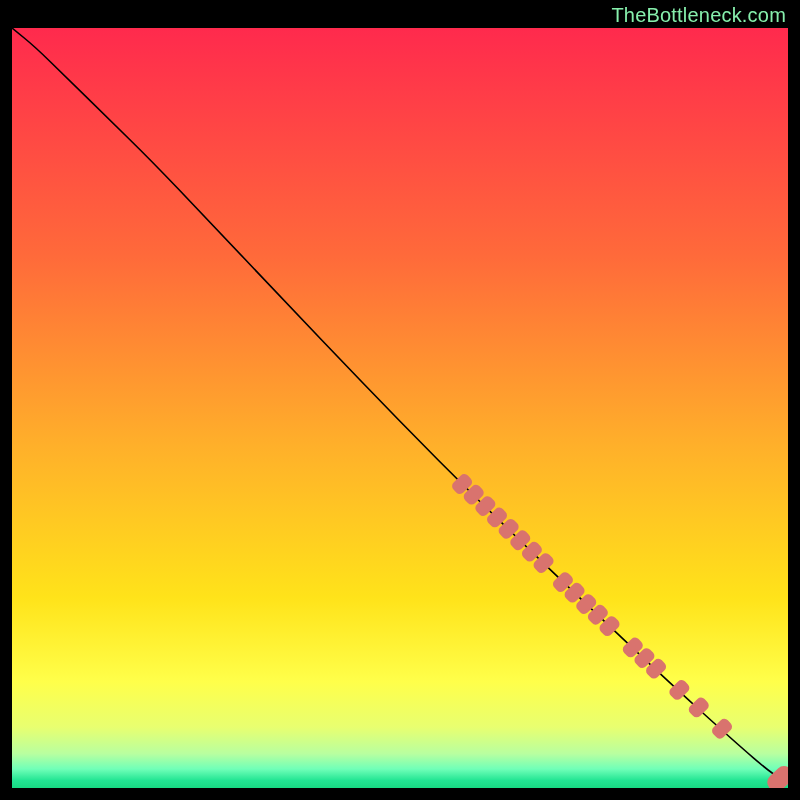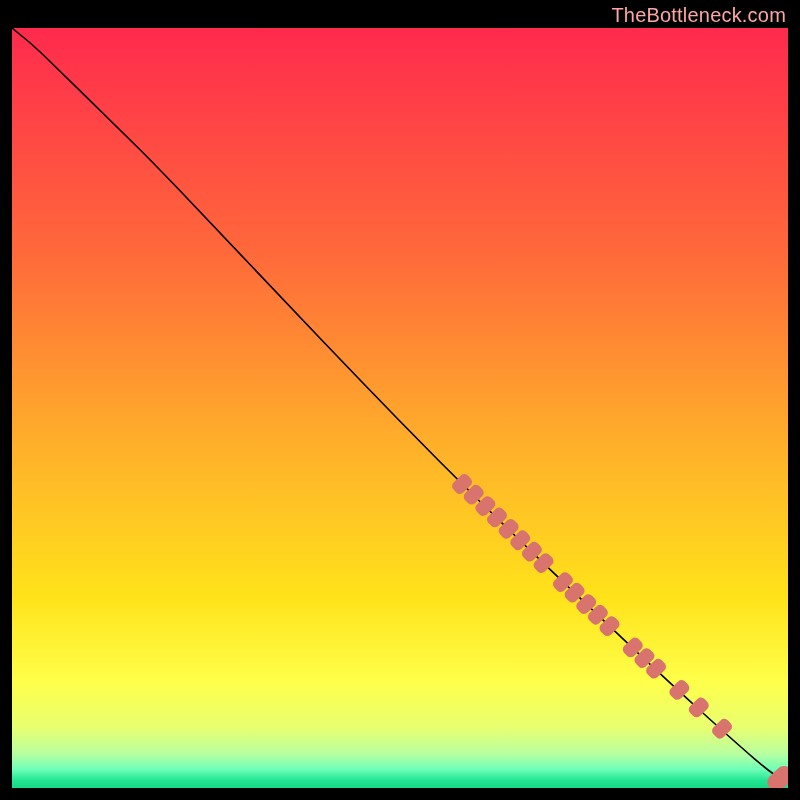--- a/index.html
+++ b/index.html
@@ -14,21 +14,21 @@
   .stage {
     position: relative;
     width: 800px;
     height: 800px;
     background: #000;
   }
   .watermark {
     position: absolute;
     top: 4px;
     right: 14px;
-    color: #fca5a5;
+    color: #86efac;
     font-size: 20px;
     letter-spacing: 0.2px;
     font-weight: 400;
     user-select: none;
   }
   .plot {
     position: absolute;
     left: 12px;
     top: 28px;
     width: 776px;

